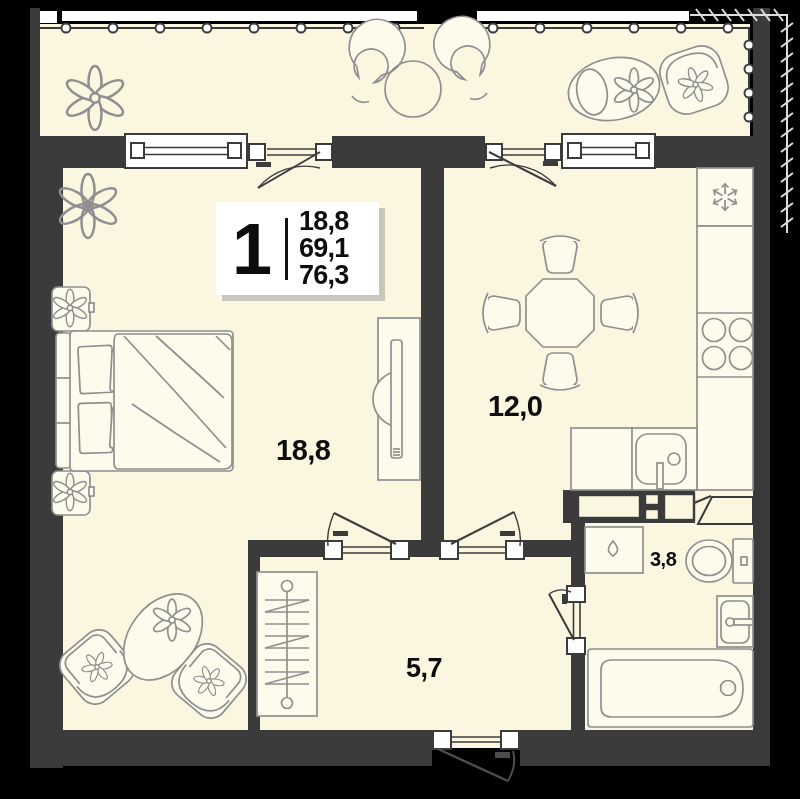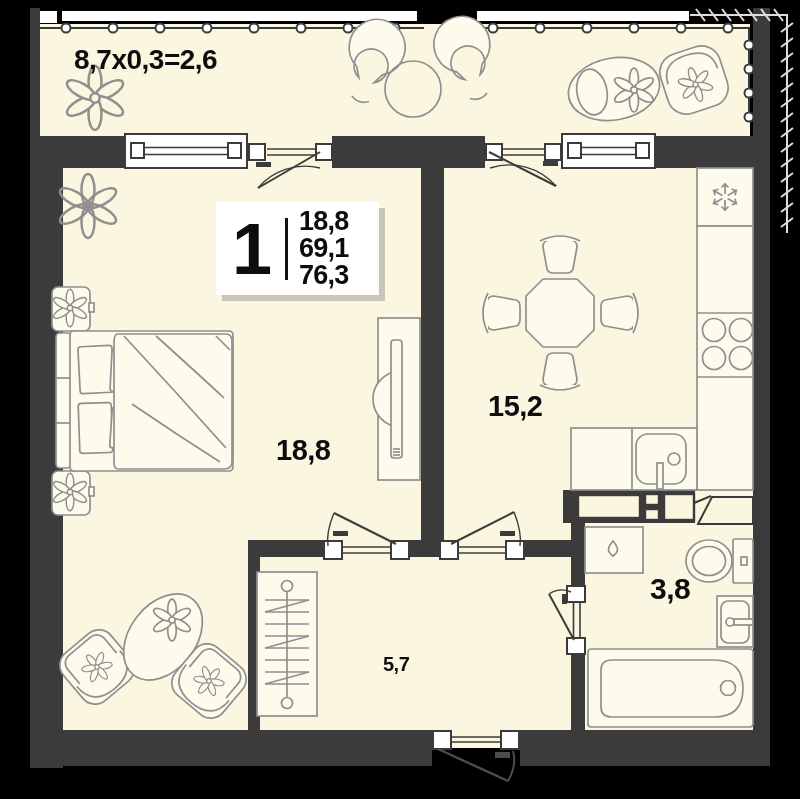--- a/index.html
+++ b/index.html
@@ -3,22 +3,22 @@
 <meta charset="utf-8">
 <style>
   html,body{margin:0;padding:0;background:#000;}
   .stage{position:relative;width:800px;height:799px;background:#000;overflow:hidden;
          font-family:"Liberation Sans",sans-serif;}
   .stage svg{position:absolute;left:0;top:0;}
   .lbl{position:absolute;font-weight:700;color:#0d0d0d;letter-spacing:-0.5px;white-space:nowrap;}
   .lbl-balcony{left:74px;top:44px;font-size:28px;}
   .lbl-living{left:276px;top:434px;font-size:29px;}
   .lbl-kitchen{left:488px;top:390px;font-size:29px;}
-  .lbl-hall{left:383px;top:653px;font-size:20px;}
-  .lbl-bath{left:650px;top:572px;font-size:30px;}
+  .lbl-hall{left:406px;top:653px;font-size:27px;}
+  .lbl-bath{left:650px;top:548px;font-size:20px;}
   .unit-card{position:absolute;left:216px;top:202px;width:163px;height:93px;background:#ffffff;
              box-shadow:6px 6px 0 #c8c6ba;display:flex;align-items:center;padding-left:16px;box-sizing:border-box;}
   .unit-card .rooms{font-size:72px;font-weight:700;color:#0d0d0d;line-height:70px;letter-spacing:-2px;}
   .unit-card .divider{width:3px;height:62px;background:#111;margin:0 11px 0 15px;}
   .unit-card .areas{display:flex;flex-direction:column;justify-content:center;}
   .unit-card .areas div{font-size:27px;line-height:27px;font-weight:700;color:#0d0d0d;letter-spacing:-0.8px;}
 </style>
 </head>
 <body>
 
@@ -381,23 +381,22 @@
       <rect x="734" y="619" width="19" height="6"></rect>
     </g>
     <g fill="#FDFBEC">
       <rect x="588" y="649" width="165" height="78" rx="3"></rect>
       <path d="M612,660 L714,660 Q743,660 743,688.5 Q743,717 714,717 L612,717 Q601,717 601,707 L601,670 Q601,660 612,660 Z"></path>
       <circle cx="728" cy="688" r="7.5"></circle>
     </g>
   </g>
 </svg>
 
-  <div class="lbl lbl-balcony">8,7x0,3=2,6</div>
   <div class="lbl lbl-living">18,8</div>
-  <div class="lbl lbl-kitchen">15,2</div>
+  <div class="lbl lbl-kitchen">12,0</div>
   <div class="lbl lbl-hall">5,7</div>
   <div class="lbl lbl-bath">3,8</div>
 
   <div class="unit-card">
     <div class="rooms">1</div>
     <div class="divider"></div>
     <div class="areas">
       <div>18,8</div>
       <div>69,1</div>
       <div>76,3</div>

